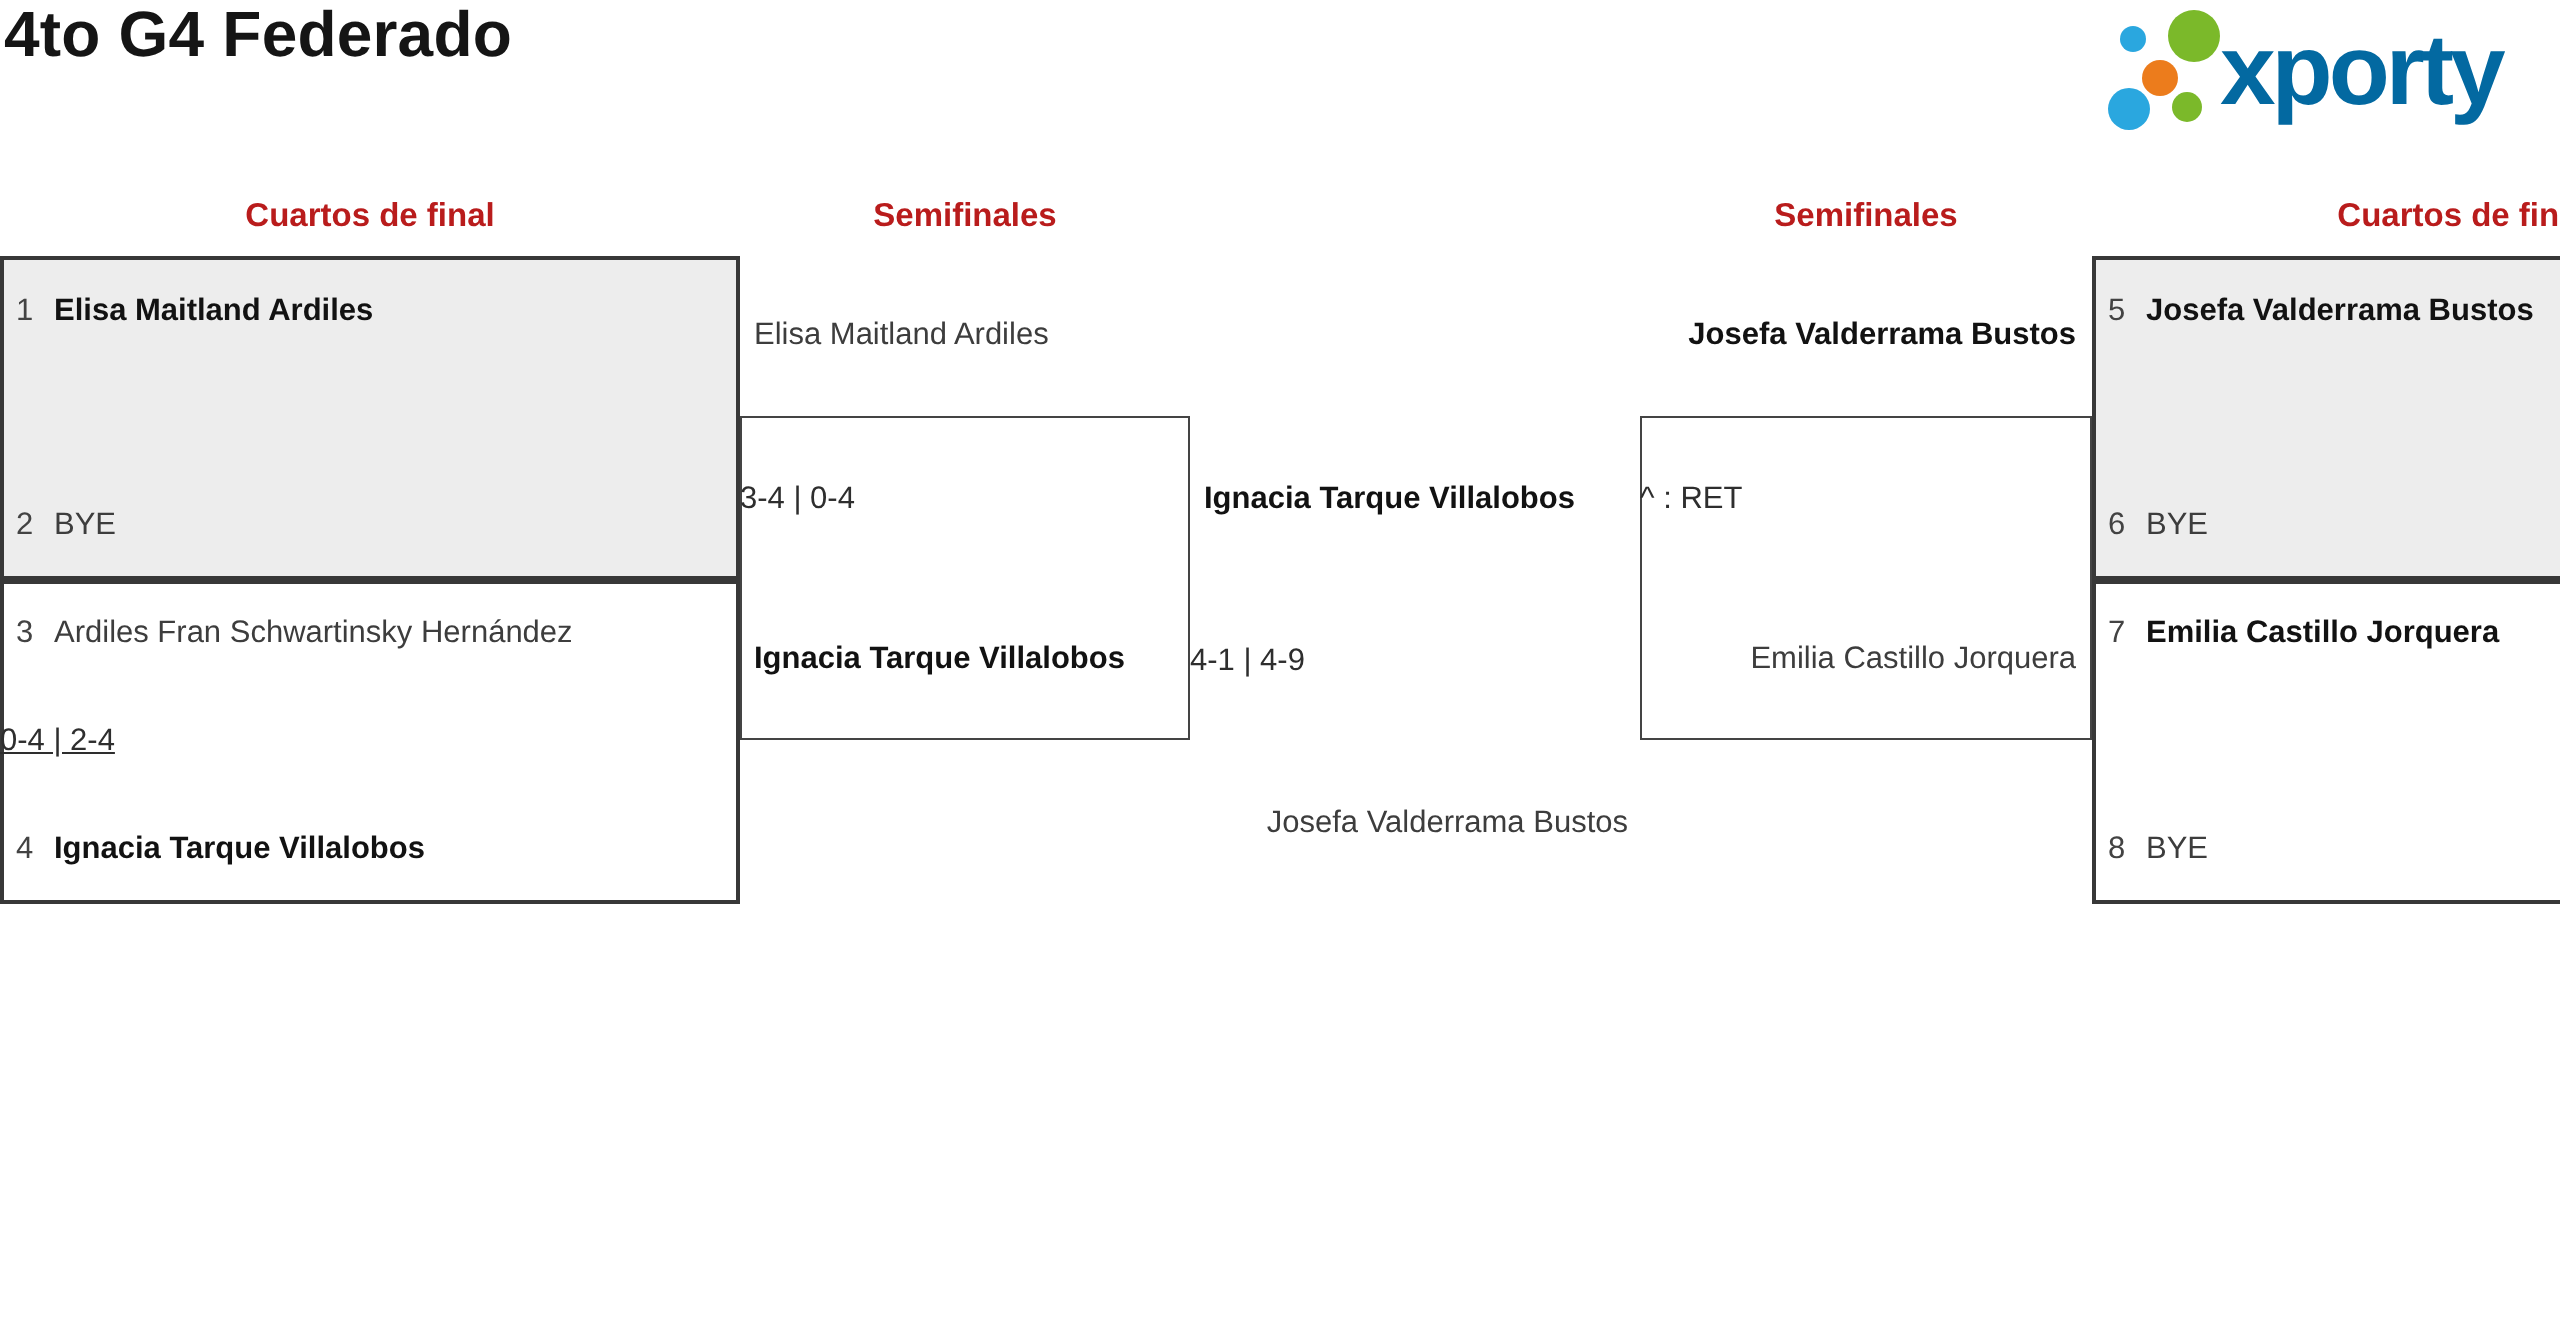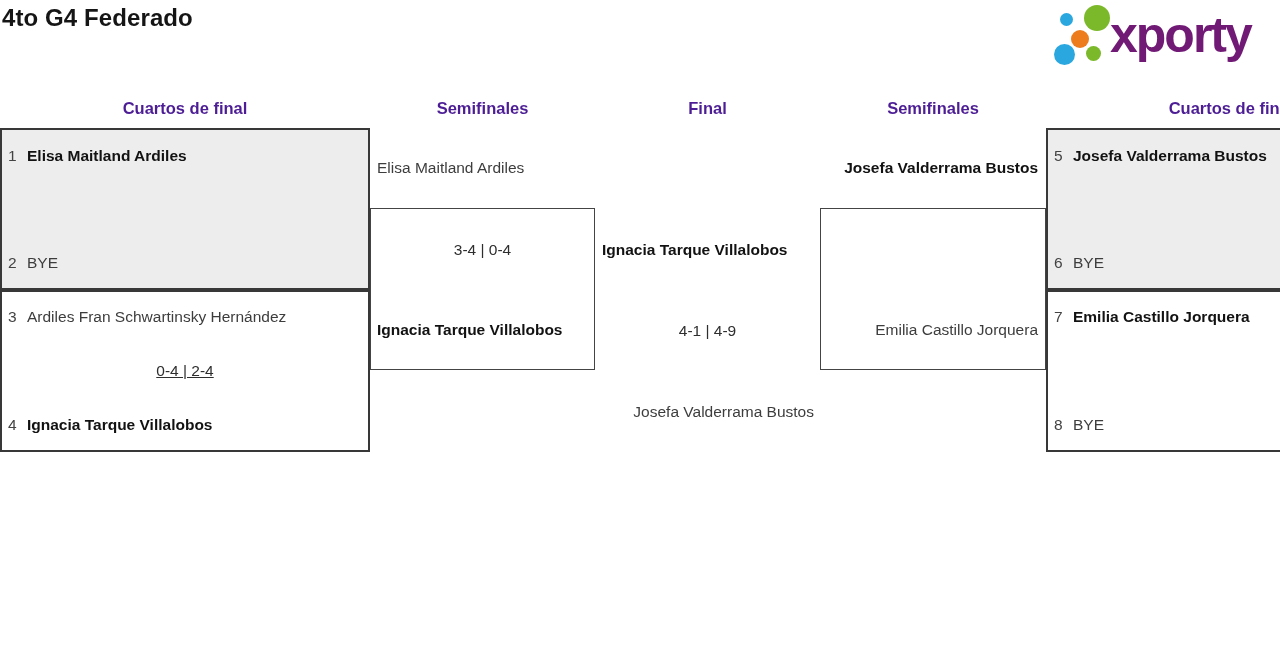--- a/index.html
+++ b/index.html
@@ -1,36 +1,36 @@
 <!DOCTYPE html>
 <html><head>
 <meta charset="utf-8">
 <style>
   * { margin: 0; padding: 0; box-sizing: border-box; }
   html, body { width: 1280px; height: 664px; overflow: hidden; background: #ffffff; }
   body { font-family: "Liberation Sans", "DejaVu Sans", sans-serif; }
   .page { position: relative; width: 1280px; height: 664px; overflow: hidden; background: #fff; }
 
   
-  .title { position: absolute; left: 2px; top: 1px; font-size: 24px; font-weight: 700;
+  .title { position: absolute; left: 2px; top: 1px; font-size: 32px; font-weight: 700;
            color: #151515; line-height: 33px; letter-spacing: 0.1px; }
 
   .logo { position: absolute; left: 1050px; top: 0; width: 230px; height: 68px; cursor: pointer; }
   .dot { position: absolute; border-radius: 50%; }
   .d-blue-s  { left: 10px; top: 13px; width: 13px; height: 13px; background: #2aa7df; }
   .d-green-l { left: 34px; top: 5px;  width: 26px; height: 26px; background: #7bb92a; }
   .d-orange  { left: 21px; top: 30px; width: 18px; height: 18px; background: #ec7c1c; }
   .d-blue-l  { left: 4px;  top: 44px; width: 21px; height: 21px; background: #2aa7df; }
   .d-green-s { left: 36px; top: 46px; width: 15px; height: 15px; background: #7bb92a; }
   .logo-text { position: absolute; left: 60px; top: 10px; font-size: 50px; line-height: 1;
-               font-weight: 700; color: #701a75; letter-spacing: -2px; }
+               font-weight: 700; color: #0369a1; letter-spacing: -2px; }
 
   
   .round-header { position: absolute; top: 97px; height: 22px; line-height: 22px;
-                  text-align: center; font-size: 16.5px; font-weight: 600; color: #4c1d95; }
+                  text-align: center; font-size: 16.5px; font-weight: 600; color: #b91c1c; }
   .rh1 { left: 0;      width: 370px; }
   .rh2 { left: 370px;  width: 225px; }
   .rh3 { left: 595px;  width: 225px; }
   .rh4 { left: 820px;  width: 226px; }
   .rh5 { left: 1046px; width: 370px; }
 
   
   .box { position: absolute; background: #fff; border: 2px solid #383838; }
   .box.shade { background: #ededed; }
   .box.sf { border-width: 1.5px; border-color: #444; }
@@ -41,21 +41,21 @@
   .b-qf-r1 { left: 1046px; top: 128px; width: 370px; height: 162px; }
   .b-qf-r2 { left: 1046px; top: 290px; width: 370px; height: 162px; }
 
   
   .row { position: absolute; height: 20px; line-height: 20px; font-size: 15.5px;
          white-space: nowrap; color: #3d3d3d; }
   .entry { display: flex; }
   .seed { display: inline-block; width: 19px; color: #434343; flex: 0 0 19px; }
   .name { color: #3d3d3d; }
   .name.winner { font-weight: 700; color: #121212; }
-  .score { text-align: center; color: #2e2e2e; }
+  .score { color: #2e2e2e; }
   .align-right { text-align: right; }
 </style>
 </head>
 <body>
 
 <div class="page">
 
   <div class="title">
     <div>4to G4 Federado</div>
   </div>
@@ -64,21 +64,20 @@
     <span class="dot d-blue-s"></span>
     <span class="dot d-green-l"></span>
     <span class="dot d-orange"></span>
     <span class="dot d-blue-l"></span>
     <span class="dot d-green-s"></span>
     <span class="logo-text">xporty</span>
   </div>
 
   <div class="round-header rh1">Cuartos de final</div>
   <div class="round-header rh2">Semifinales</div>
-  <div class="round-header rh3">Final</div>
   <div class="round-header rh4">Semifinales</div>
   <div class="round-header rh5">Cuartos de final</div>
 
   <div class="box shade b-qf-l1"></div>
   <div class="box b-qf-l2"></div>
   <div class="box sf b-sf-l"></div>
   <div class="box sf b-sf-r"></div>
   <div class="box shade b-qf-r1"></div>
   <div class="box b-qf-r2"></div>
 
@@ -103,20 +102,21 @@
 
   <div class="row" style="left:377px; top:158px;">Elisa Maitland Ardiles</div>
   <div class="row score" style="left:370px; width:225px; top:240px;">3-4 | 0-4</div>
   <div class="row name winner" style="left:377px; top:320px;">Ignacia Tarque Villalobos</div>
 
   <div class="row name winner" style="left:602px; top:240px;">Ignacia Tarque Villalobos</div>
   <div class="row score" style="left:595px; width:225px; top:321px;">4-1 | 4-9</div>
   <div class="row align-right" style="left:595px; width:219px; top:402px;">Josefa Valderrama Bustos</div>
 
   <div class="row name winner align-right" style="left:820px; width:218px; top:158px;">Josefa Valderrama Bustos</div>
+  <div class="row score" style="left:820px; width:226px; top:240px;">^ : RET</div>
   <div class="row align-right" style="left:820px; width:218px; top:320px;">Emilia Castillo Jorquera</div>
 
   <div class="row entry" style="left:1054px; top:146px;">
     <span class="seed">5</span>
     <span class="name winner">Josefa Valderrama Bustos</span>
   </div>
   <div class="row entry" style="left:1054px; top:253px;">
     <span class="seed">6</span>
     <span class="name">BYE</span>
   </div>

